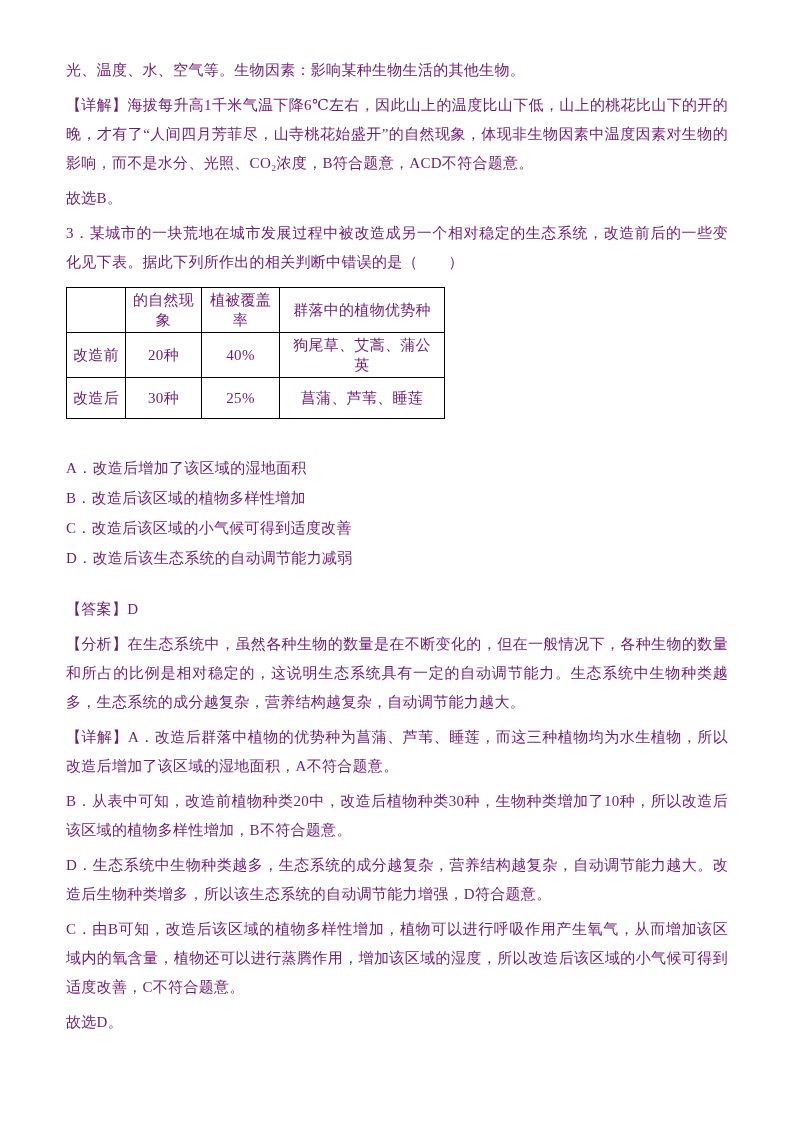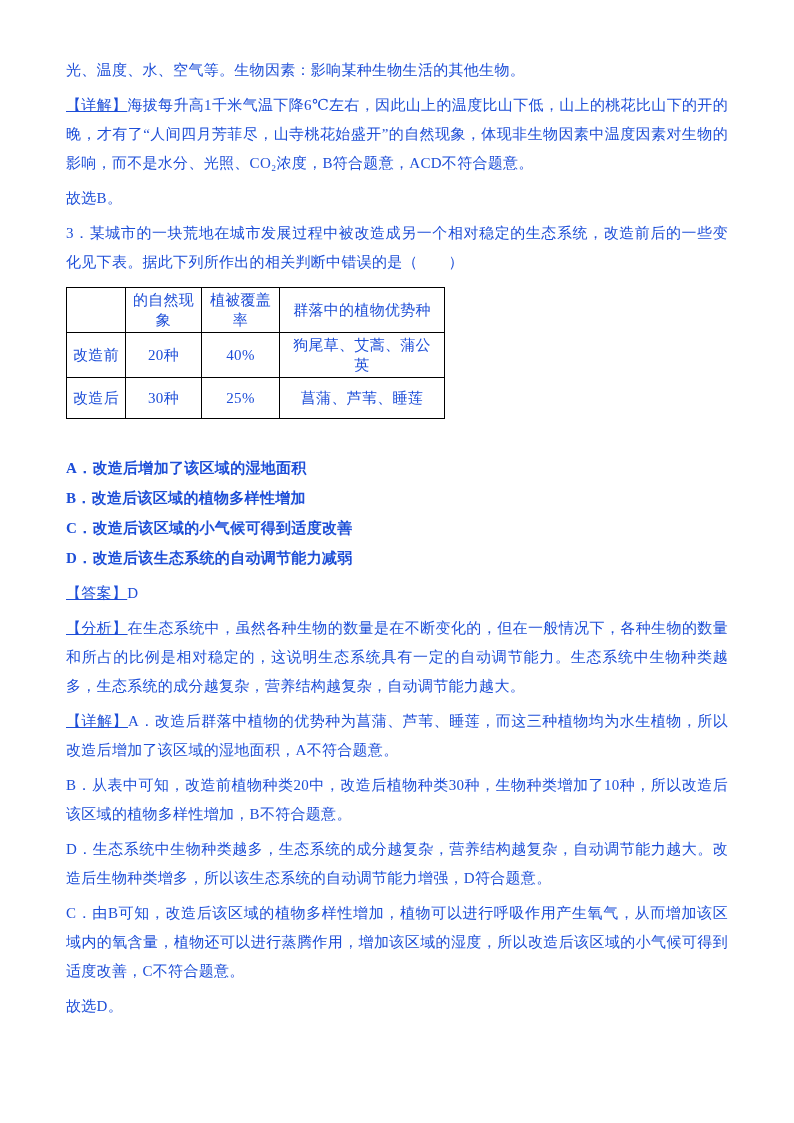--- a/index.html
+++ b/index.html
@@ -10,40 +10,38 @@
   .page {
     position: relative;
     width: 794px;
     min-height: 1123px;
     margin: 0 auto;
     background: #ffffff;
     box-sizing: border-box;
     padding: 56px 66px 40px 66px;
     font-family: "Liberation Serif", "DejaVu Serif", serif;
     font-size: 15px;
-    color: #1d4ed8;
+    color: #701a75;
     letter-spacing: 0.3px;
   }
   .para {
     margin: 0 0 6px 0;
     line-height: 29px;
     text-align: justify;
   }
   .para .lbl {
     font-weight: normal;
-    text-decoration: underline;
   }
   .option {
     margin: 0;
     line-height: 30px;
     text-align: left;
   }
   .options-block {
-    margin: 0 0 6px 0;
-    font-weight: bold;
+    margin: 0 0 22px 0;
   }
   table.qtable {
     border-collapse: collapse;
     margin: 10px 0 34px 0;
     table-layout: fixed;
   }
   table.qtable td {
     border: 1px solid #000000;
     height: 41px;
     text-align: center;

